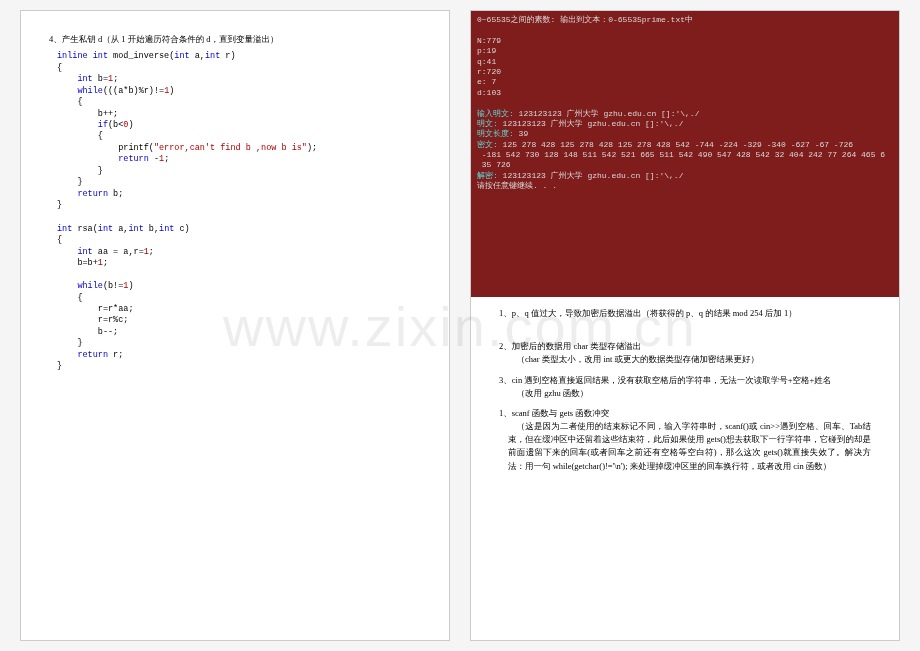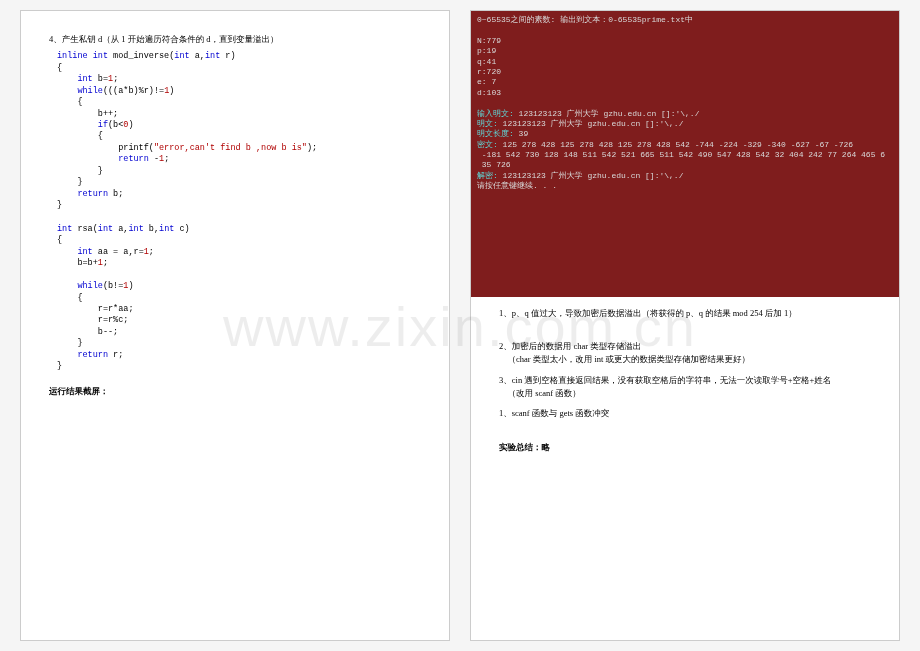--- a/index.html
+++ b/index.html
@@ -47,21 +47,21 @@
     line-height: 1.3;
     white-space: pre;
     padding: 4px 6px;
     margin: 0 -28px 10px -28px;
     height: 286px;
     overflow: hidden;
   }
   .term .cy { color: #5fd7d7; }
   .bold-sub { font-weight: bold; margin: 5px 0 2px; }
   .para { margin-bottom: 20px; }
-  .indent { text-indent: 1em; }
+  .indent { text-indent: 1em; margin-left: 9px; }
   .watermark {
     position: absolute;
     font-size: 56px;
     font-family: Arial, sans-serif;
     color: rgba(0,0,0,0.07);
     letter-spacing: 2px;
     pointer-events: none;
     z-index: 5;
     top: 50%;
     left: 50%;
@@ -103,21 +103,20 @@
     <span class="kw">while</span>(b!=<span class="num">1</span>)
     {
         r=r*aa;
         r=r%c;
         b--;
     }
     <span class="kw">return</span> r;
 }</div>
   </div>
 
-  <div class="bold-sub">运行结果截屏：</div>
 </div>
 
 <div class="page" style="padding-top:0;">
 
   <div class="term"><span>0~65535之间的素数: 输出到文本：0-65535prime.txt中</span>
 
 <span>N:779</span>
 <span>p:19</span>
 <span>q:41</span>
 <span>r:720</span>
@@ -145,27 +144,27 @@
   <div class="para">1、p、q 值过大，导致加密后数据溢出（将获得的 p、q 的结果 mod 254 后加 1）</div>
 
   <div>
     <div>2、加密后的数据用 char 类型存储溢出</div>
     <div class="indent">（char 类型太小，改用 int 或更大的数据类型存储加密结果更好）</div>
   </div>
   <div style="height:7px"></div>
 
   <div>
     <div>3、cin 遇到空格直接返回结果，没有获取空格后的字符串，无法一次读取学号+空格+姓名</div>
-    <div class="indent">（改用 scanf 函数）</div>
+    <div class="indent">（改用 gzhu 函数）</div>
   </div>
   <div style="height:7px"></div>
 
   <div>
     <div>1、scanf 函数与 gets 函数冲突</div>
+    <div class="indent" style="text-align:justify">（这是因为二者使用的结束标记不同，输入字符串时，scanf()或 cin&gt;&gt;遇到空格、回车、Tab结束，但在缓冲区中还留着这些结束符，此后如果使用 gets()想去获取下一行字符串，它碰到的却是前面遗留下来的回车(或者回车之前还有空格等空白符)，那么这次 gets()就直接失效了。解决方法：用一句 while(getchar()!='\n');  来处理掉缓冲区里的回车换行符，或者改用 cin 函数）</div>
   </div>
   <div style="height:7px"></div>
 
   <div>
   </div>
   <div style="height:9px"></div>
 
-  <div class="bold-sub">实验总结：略</div>
 </div>
 
 </body></html>

